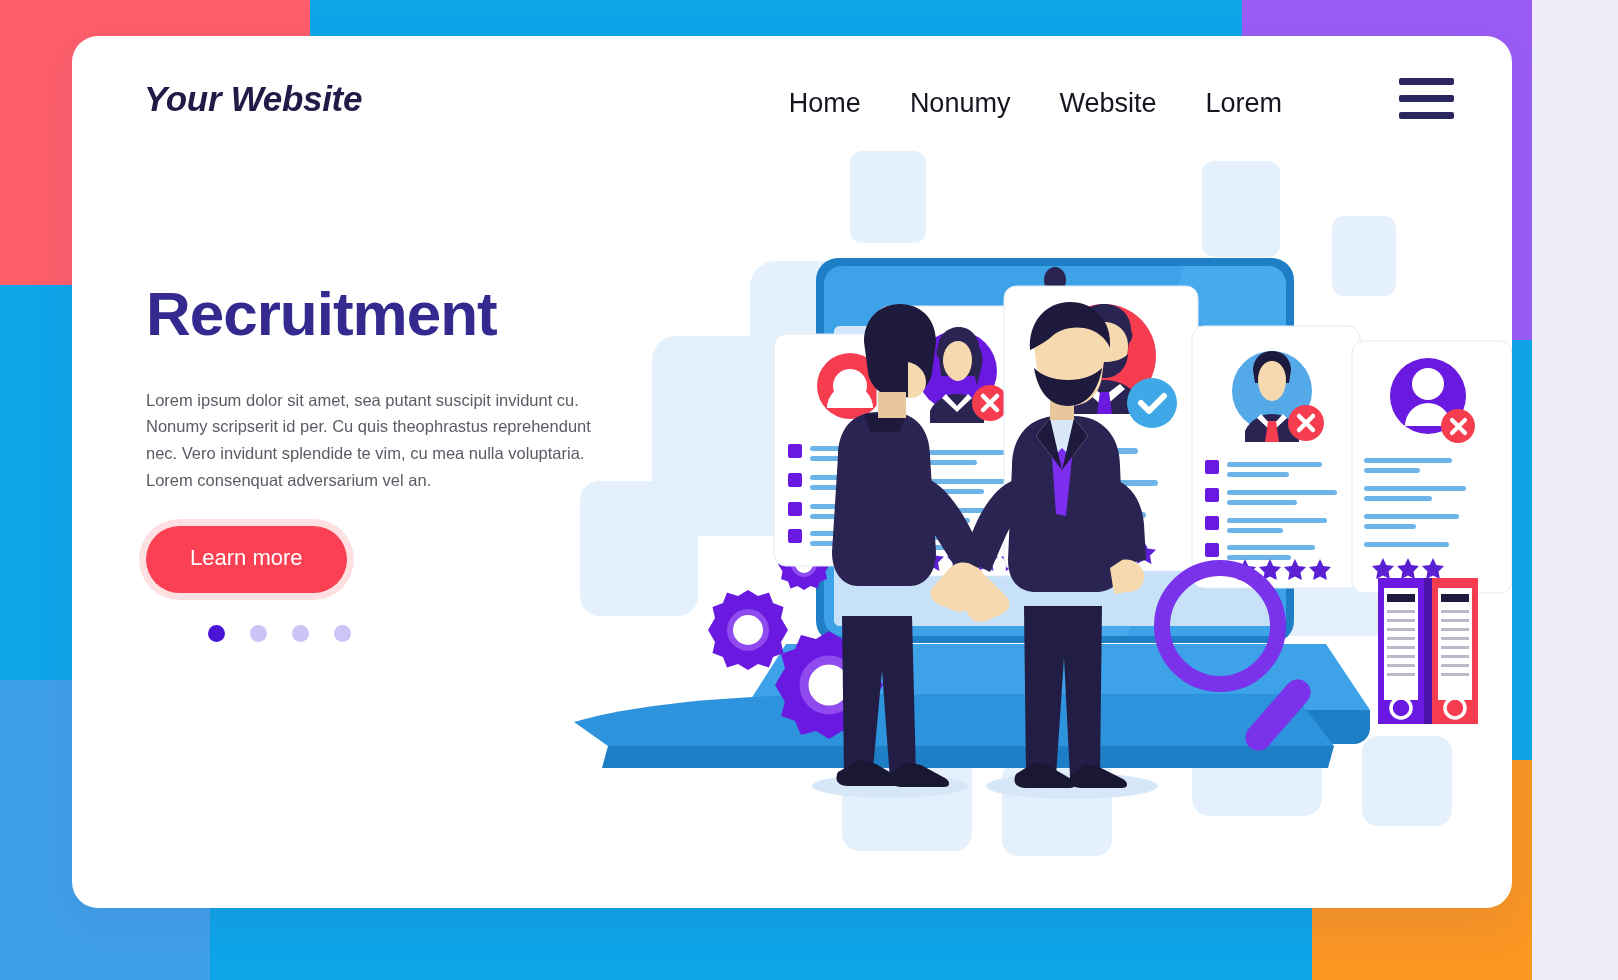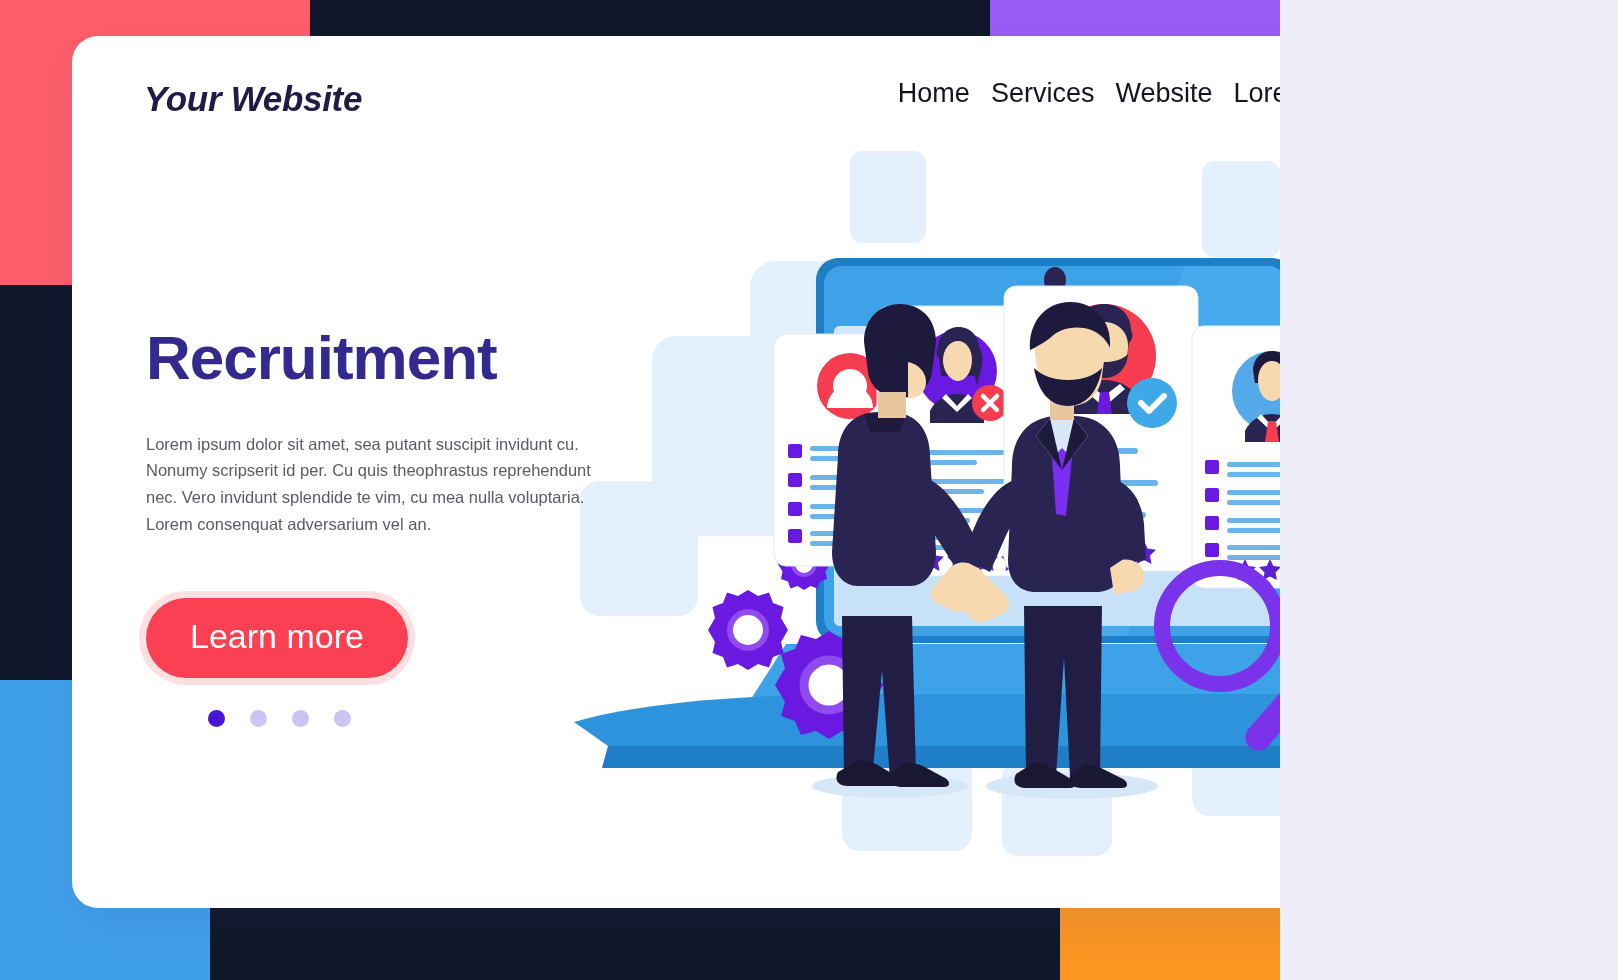--- a/index.html
+++ b/index.html
@@ -5,22 +5,22 @@
   * { box-sizing: border-box; margin: 0; padding: 0; }
   html, body {
     width: 1618px; height: 980px;
     overflow: hidden;
     font-family: "Liberation Sans", sans-serif;
     background: #edecf8;
   }
 
   #stage {
     position: relative;
-    width: 1280px; height: 980px;
-    background: #0f172a;
+    width: 1532px; height: 980px;
+    background: #0ea5e9;
     overflow: hidden;
   }
 
   
   .blob { position: absolute; }
 
   .blob-coral {
     left: -160px; top: -170px;
     width: 470px; height: 455px;
     background: #fd5e6a;
@@ -70,22 +70,22 @@
     font-size: 35px;
     font-weight: bold;
     font-style: italic;
     color: #211c47;
     letter-spacing: -0.3px;
     white-space: nowrap;
   }
   #nav {
     margin-left: auto;
     display: flex;
-    align-items: flex-start;
-    gap: 21px;
+    align-items: flex-end;
+    gap: 49px;
   }
   .nav-link {
     font-size: 27px;
     color: #15151f;
     white-space: nowrap;
     cursor: pointer;
   }
   #hamburger {
     margin-left: 68px;
     width: 55px;
@@ -107,35 +107,34 @@
     left: 74px; top: 245px;
     width: 520px;
     z-index: 30;
   }
   #headline {
     font-size: 62px;
     font-weight: bold;
     color: #34298e;
     letter-spacing: -1px;
     line-height: 1.06;
-    margin-top: 44px;
   }
   #paragraph {
     margin-top: 40px;
     font-size: 16.5px;
     line-height: 1.62;
     color: #5b5b66;
     width: 450px;
   }
   #cta {
-    margin-top: 60px;
+    margin-top: 32px;
     display: inline-block;
     background: #fa4052;
     color: #ffffff;
-    font-size: 34px;
+    font-size: 22px;
     padding: 19px 44px 22px;
     border-radius: 40px;
     border: none;
     cursor: pointer;
     box-shadow: 0 0 0 7px rgba(250,64,82,0.16);
     font-family: "Liberation Sans", sans-serif;
   }
   #dots {
     margin-top: 32px;
     margin-left: 62px;
@@ -168,21 +167,21 @@
   <div class="blob blob-purple"></div>
   <div class="blob blob-blue"></div>
   <div class="blob blob-orange"></div>
 
   <div id="card">
 
     <div id="header">
       <div id="logo">Your Website</div>
       <div id="nav">
         <div class="nav-link">Home</div>
-        <div class="nav-link">Services</div>
+        <div class="nav-link">Nonumy</div>
         <div class="nav-link">Website</div>
         <div class="nav-link">Lorem</div>
         <div id="hamburger">
           <span></span>
           <span></span>
           <span></span>
         </div>
       </div>
     </div>
 

